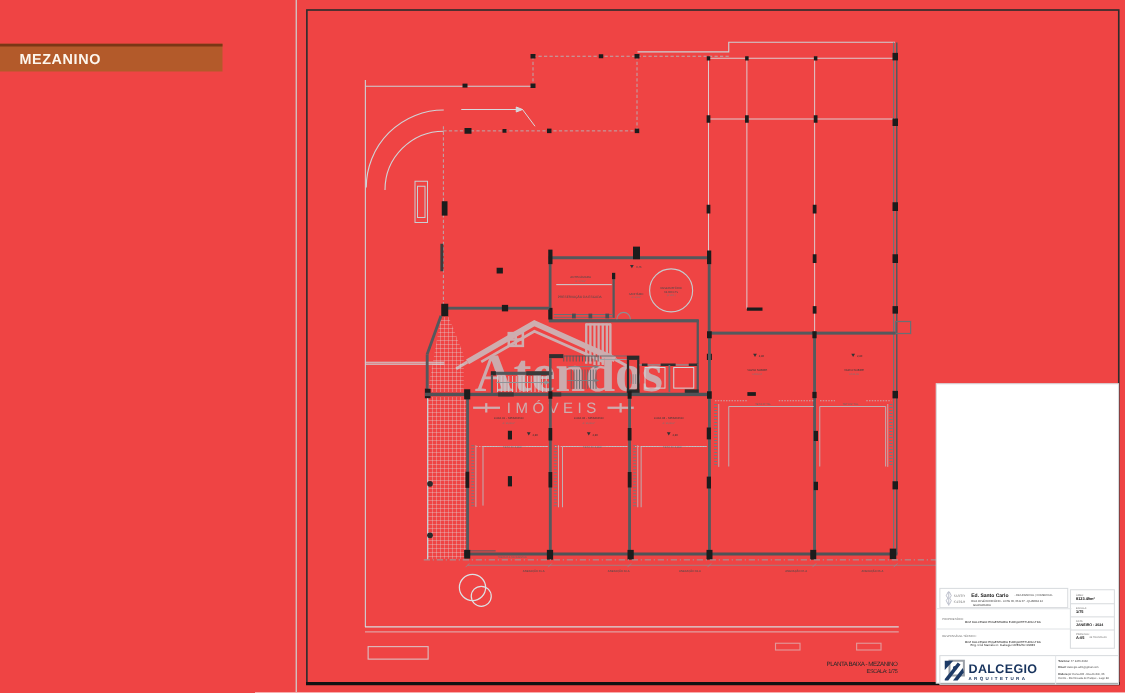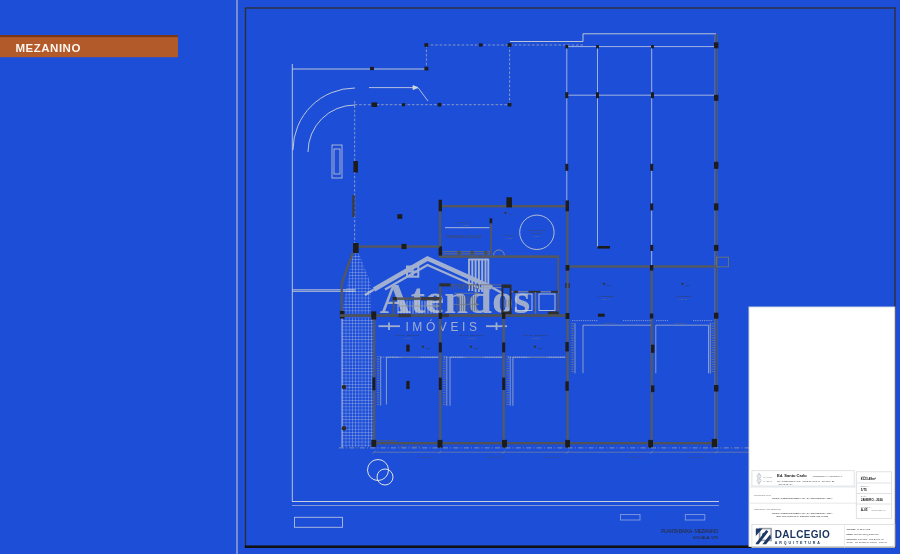--- a/index.html
+++ b/index.html
@@ -1,16 +1,16 @@
 <!DOCTYPE html>
 <html><head>
 <meta charset="utf-8">
 <style>
   html,body{margin:0;padding:0;background:#fff;}
-  #page{position:relative;width:900px;height:554px;background:#1d4ed8;overflow:hidden;
+  #page{position:relative;width:900px;height:554px;background:#ef4444;overflow:hidden;
         font-family:"Liberation Sans", sans-serif;}
   svg{position:absolute;left:0;top:0;}
 </style>
 </head>
 <body>
 <div id="page">
 <svg width="900" height="554" viewBox="0 0 900 554">
 <defs>
   <pattern id="grid" width="3.2" height="3.2" patternUnits="userSpaceOnUse">
     <path d="M3.2 0H0V3.2" fill="none" stroke="#dfe3e6" stroke-width="0.5"></path>

